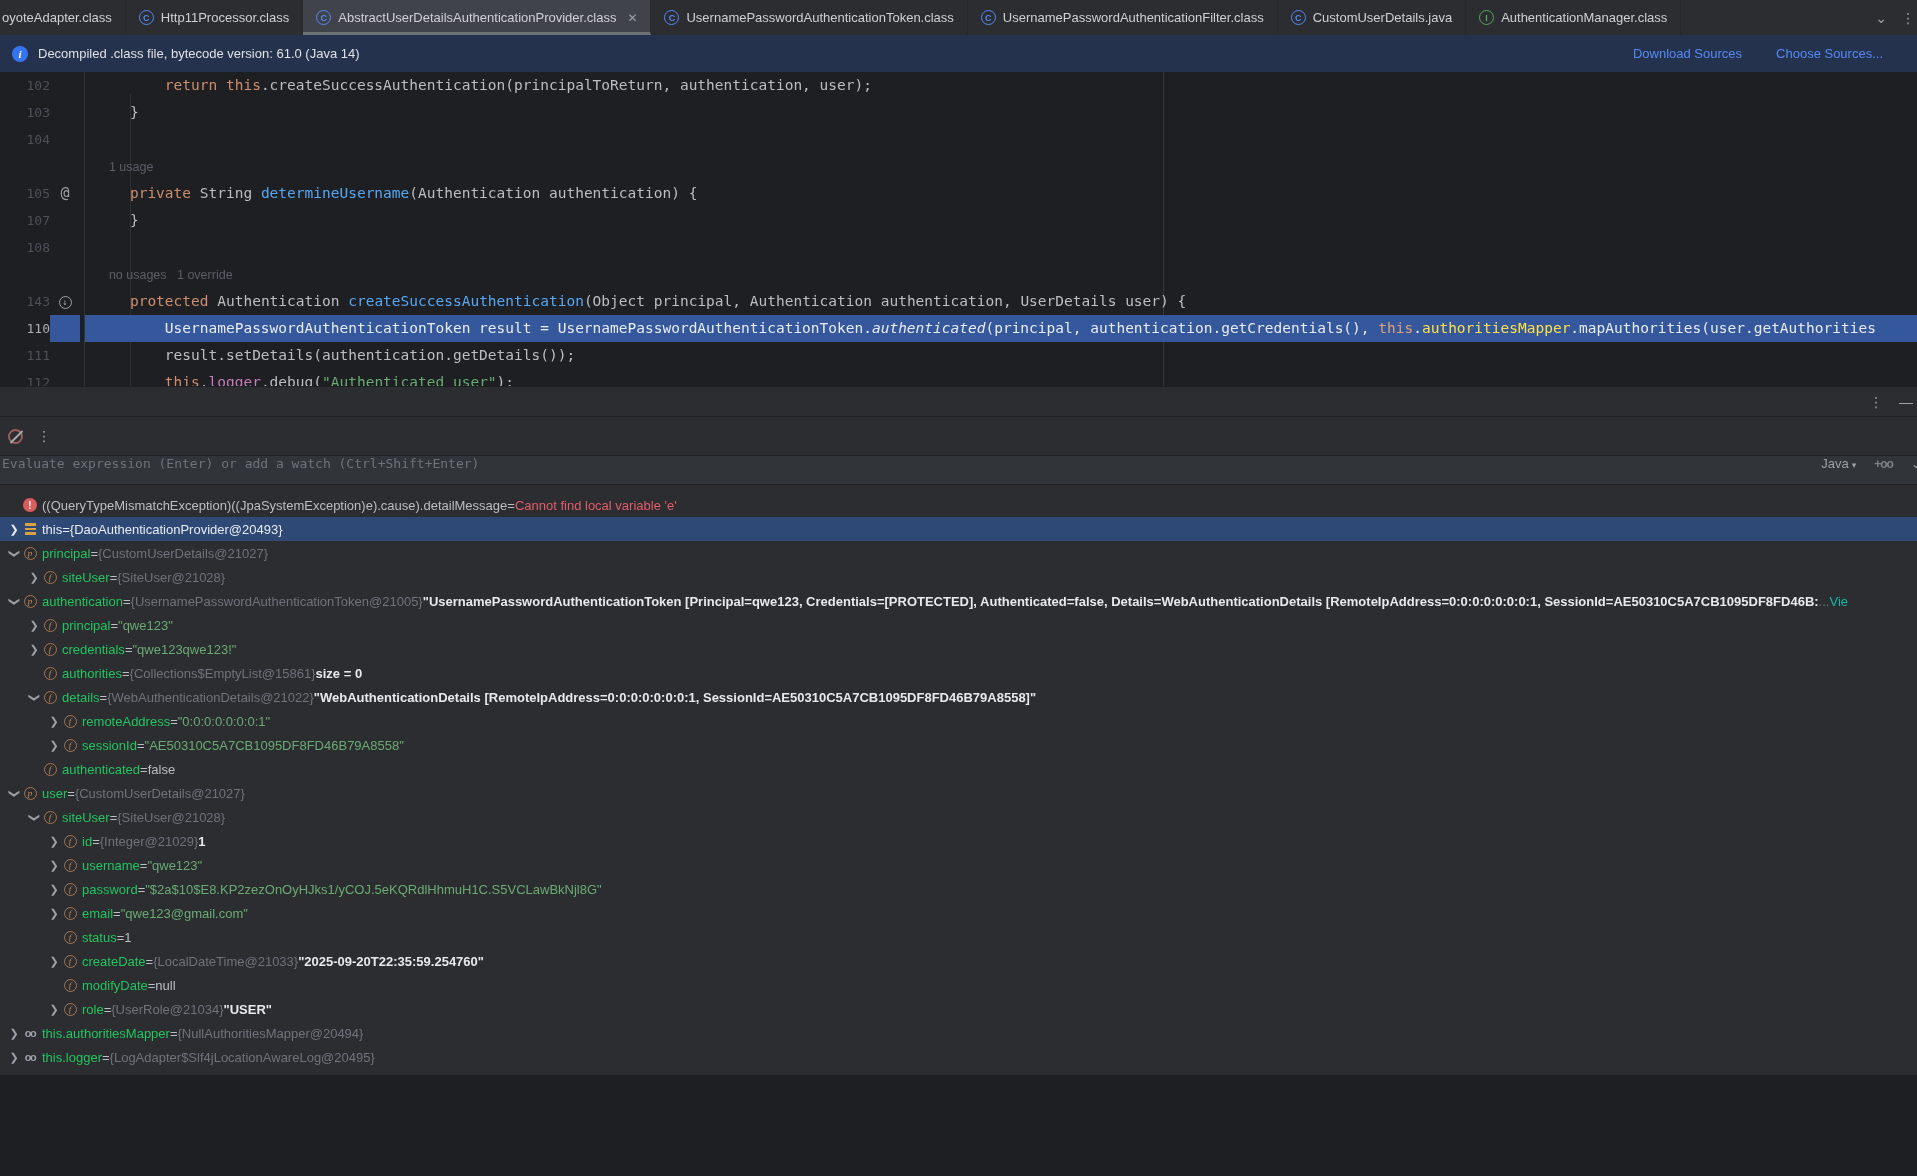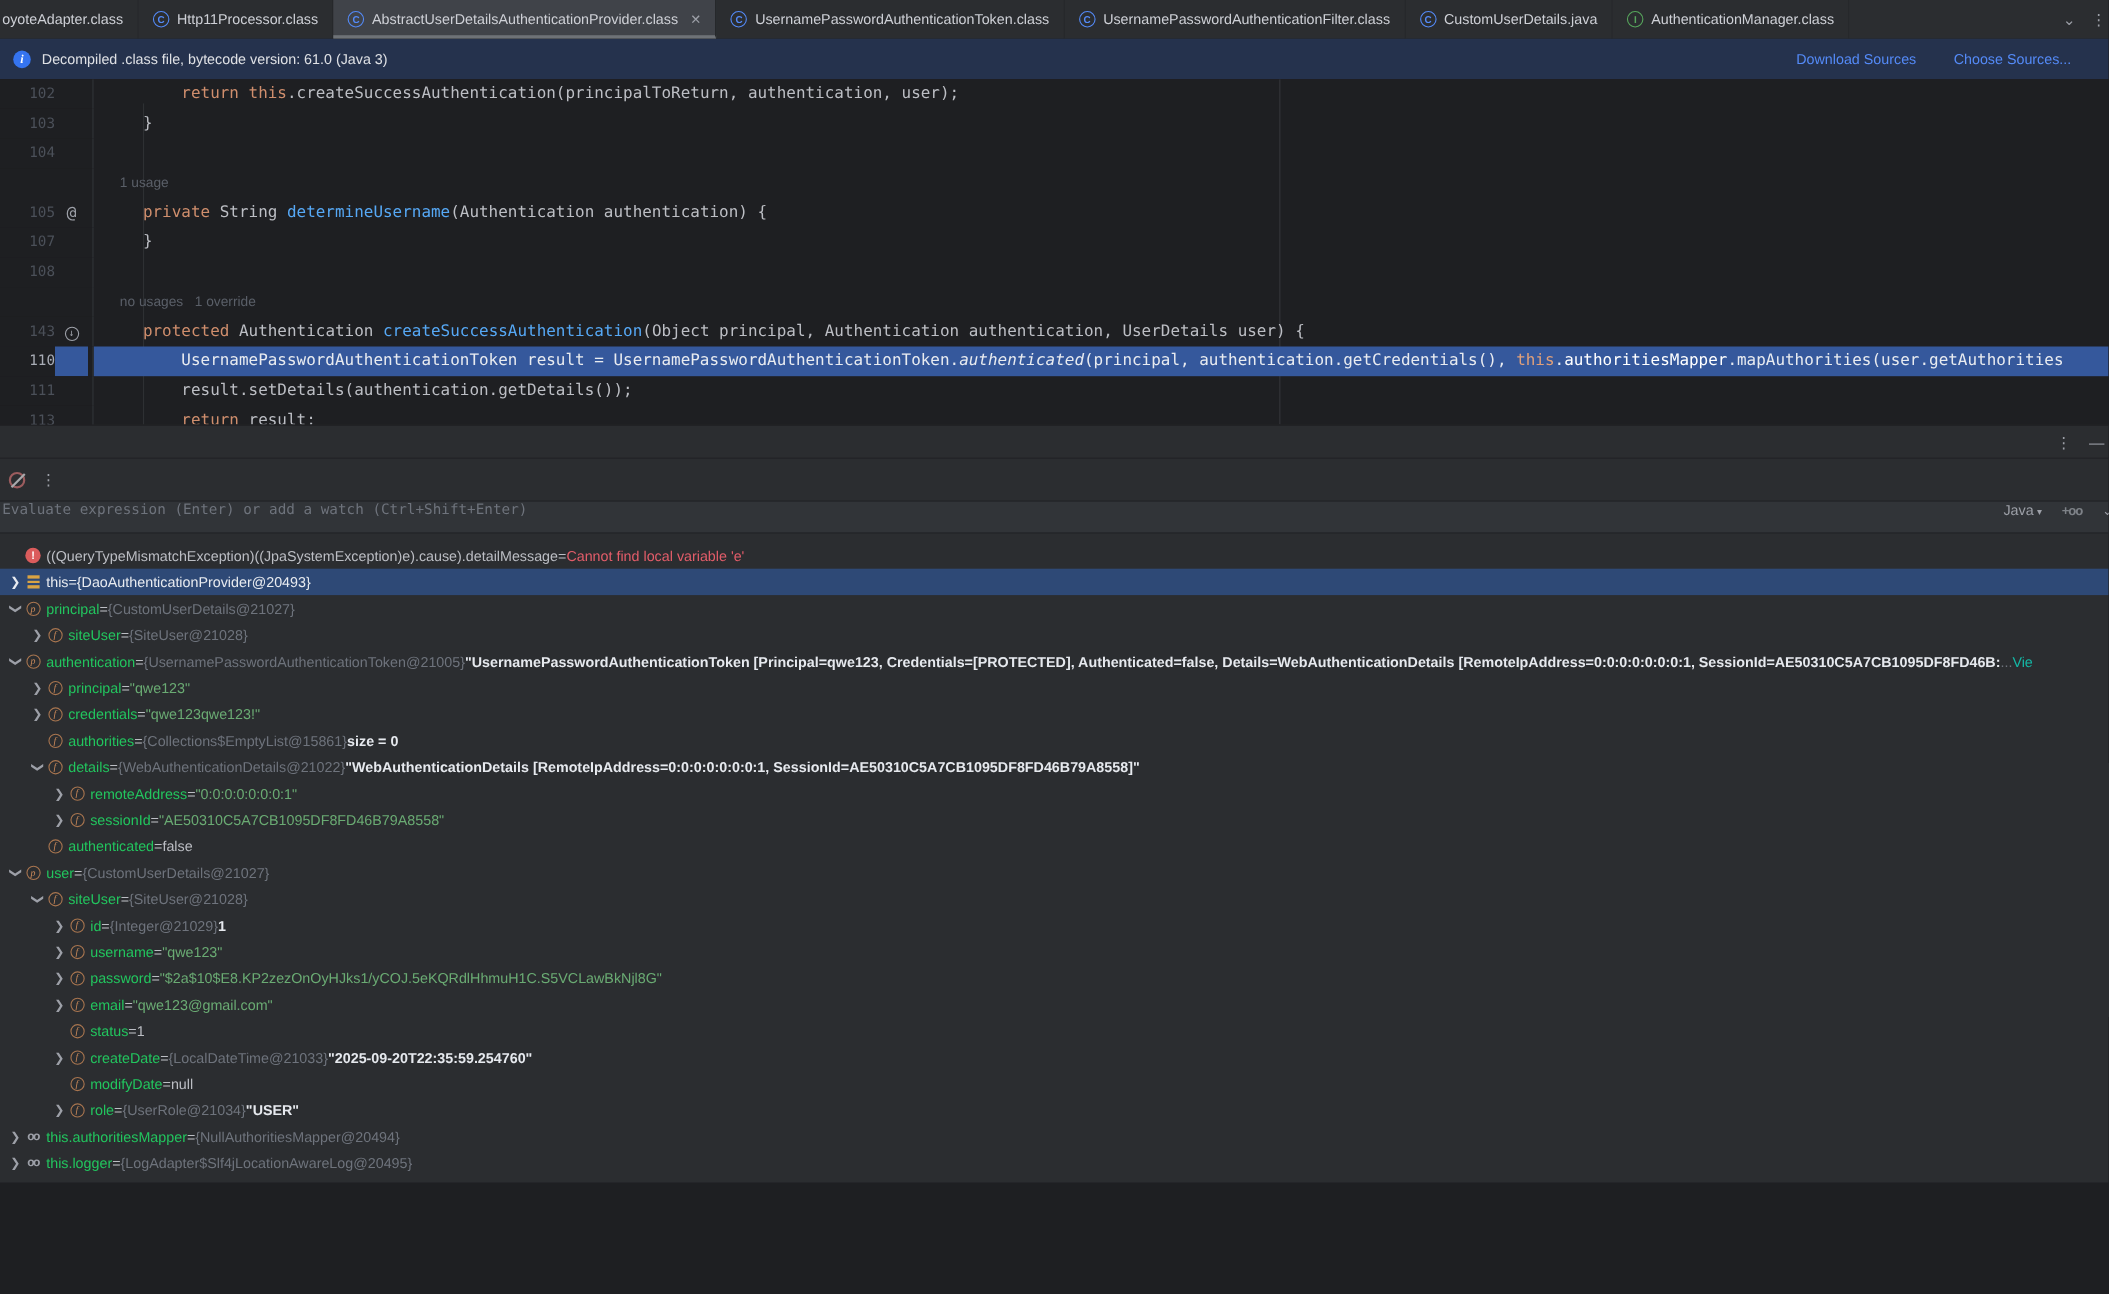--- a/index.html
+++ b/index.html
@@ -38,21 +38,21 @@
                 background:#1e1f22; z-index:2; }
   .eline .num { width:50px; text-align:right; color:#4b5059; font-size:13px; flex:none; }
   .eline .gico { width:30px; text-align:center; color:#9da0a8; font-size:12px; }
   .eline .code { padding-left:10px; white-space:pre; color:#bcbec4; overflow:hidden; flex:1; }
   .eline.hl .code { background:#35589c; color:#e8ebf0; }
   .eline.hl .gico { background:#35589c; height:100%; }
   .eline.hl .num { color:#a9adb6; }
   .tk-k { color:#cf8e6d; } .eline.hl .tk-k { color:#e0a07a; }
   .tk-s { color:#6aab73; }
   .tk-f { color:#56a8f5; }
-  .tk-p { color:#c77dbb; } .eline.hl .tk-p { color:#ffffff; }
+  .tk-p { color:#c77dbb; } .eline.hl .tk-p { color:#fde047; }
   .tk-i { font-style:italic; }
   .inlay { color:#5a5f68; font-size:12.5px; font-family:"Liberation Sans",sans-serif; }
   .ovr-ic { display:inline-flex; width:13px; height:13px; border:1px solid #9da0a8; border-radius:50%;
             align-items:center; justify-content:center; font-size:9px; color:#9da0a8; }
   .hscroll { position:absolute; left:86px; top:402px; width:1544px; height:9px; background:#47494d; z-index:5; }
 
   
   .dbg-strip1 { height:30px; background:#2b2d30; border-top:1px solid #1e1f22; position:relative; }
   .dbg-strip1 .right { position:absolute; right:0; top:0; height:30px; display:flex; align-items:center; gap:16px; padding-right:4px; }
   .dbg-strip2 { height:39px; background:#2b2d30; border-top:1px solid #212225; display:flex; align-items:center; gap:14px; padding-left:8px; }
@@ -131,41 +131,42 @@
       </div>
     </div>
   <div class="tabbar-right">
     <span class="ghost-ic">⌄</span>
     <span class="ghost-ic">⋮</span>
   </div>
 </div>
 
 <div class="banner">
   <span class="info">i</span>
-  <span>Decompiled .class file, bytecode version: 61.0 (Java 3)</span>
+  <span>Decompiled .class file, bytecode version: 61.0 (Java 14)</span>
   <span class="spacer"></span>
   <a href="#">Download Sources</a>
   <a href="#">Choose Sources...</a>
 </div>
 
 <div class="editor">
   <div class="indent-guide"></div>
   <div class="margin-guide"></div>
   <div id="editor-lines">
       <div class="eline"><div class="gut"><span class="num">102</span><span class="gico"></span></div><div class="code"><span>        </span><span class="tk-k">return </span><span class="tk-k">this</span><span>.createSuccessAuthentication(principalToReturn, authentication, user);</span></div></div>
       <div class="eline"><div class="gut"><span class="num">103</span><span class="gico"></span></div><div class="code"><span>    }</span></div></div>
       <div class="eline"><div class="gut"><span class="num">104</span><span class="gico"></span></div><div class="code"></div></div>
       <div class="eline"><div class="gut"><span class="num"></span><span class="gico"></span></div><div class="code"><span class="inlay">    1 usage</span></div></div>
       <div class="eline"><div class="gut"><span class="num">105</span><span class="gico" style="font-size: 15px;">@</span></div><div class="code"><span>    </span><span class="tk-k">private </span><span>String </span><span class="tk-f">determineUsername</span><span>(Authentication authentication) {</span></div></div>
       <div class="eline"><div class="gut"><span class="num">107</span><span class="gico"></span></div><div class="code"><span>    }</span></div></div>
       <div class="eline"><div class="gut"><span class="num">108</span><span class="gico"></span></div><div class="code"></div></div>
       <div class="eline"><div class="gut"><span class="num"></span><span class="gico"></span></div><div class="code"><span class="inlay">    no usages   1 override</span></div></div>
       <div class="eline"><div class="gut"><span class="num">143</span><span class="gico"><span class="ovr-ic">↓</span></span></div><div class="code"><span>    </span><span class="tk-k">protected </span><span>Authentication </span><span class="tk-f">createSuccessAuthentication</span><span>(Object principal, Authentication authentication, UserDetails user) {</span></div></div>
       <div class="eline hl"><div class="gut"><span class="num">110</span><span class="gico"></span></div><div class="code"><span>        </span><span>UsernamePasswordAuthenticationToken result = UsernamePasswordAuthenticationToken.</span><span class="tk-i">authenticated</span><span>(principal, authentication.getCredentials(), </span><span class="tk-k">this</span><span>.</span><span class="tk-p">authoritiesMapper</span><span>.mapAuthorities(user.getAuthorities</span></div></div>
       <div class="eline"><div class="gut"><span class="num">111</span><span class="gico"></span></div><div class="code"><span>        </span><span>result.setDetails(authentication.getDetails());</span></div></div>
+      <div class="eline"><div class="gut"><span class="num">112</span><span class="gico"></span></div><div class="code"><span>        </span><span class="tk-k">this</span><span>.</span><span class="tk-p">logger</span><span>.debug(</span><span class="tk-s">"Authenticated user"</span><span>);</span></div></div>
       <div class="eline"><div class="gut"><span class="num">113</span><span class="gico"></span></div><div class="code"><span>        </span><span class="tk-k">return </span><span>result;</span></div></div>
       <div class="eline"><div class="gut"><span class="num">114</span><span class="gico"></span></div><div class="code"><span>    }</span></div></div>
       <div class="eline"><div class="gut"><span class="num">115</span><span class="gico"></span></div><div class="code"></div></div>
     </div>
   <div class="hscroll"></div>
 </div>
 
 <div class="dbg-strip1">
   <div class="right">
     <span class="kebab">⋮</span>

